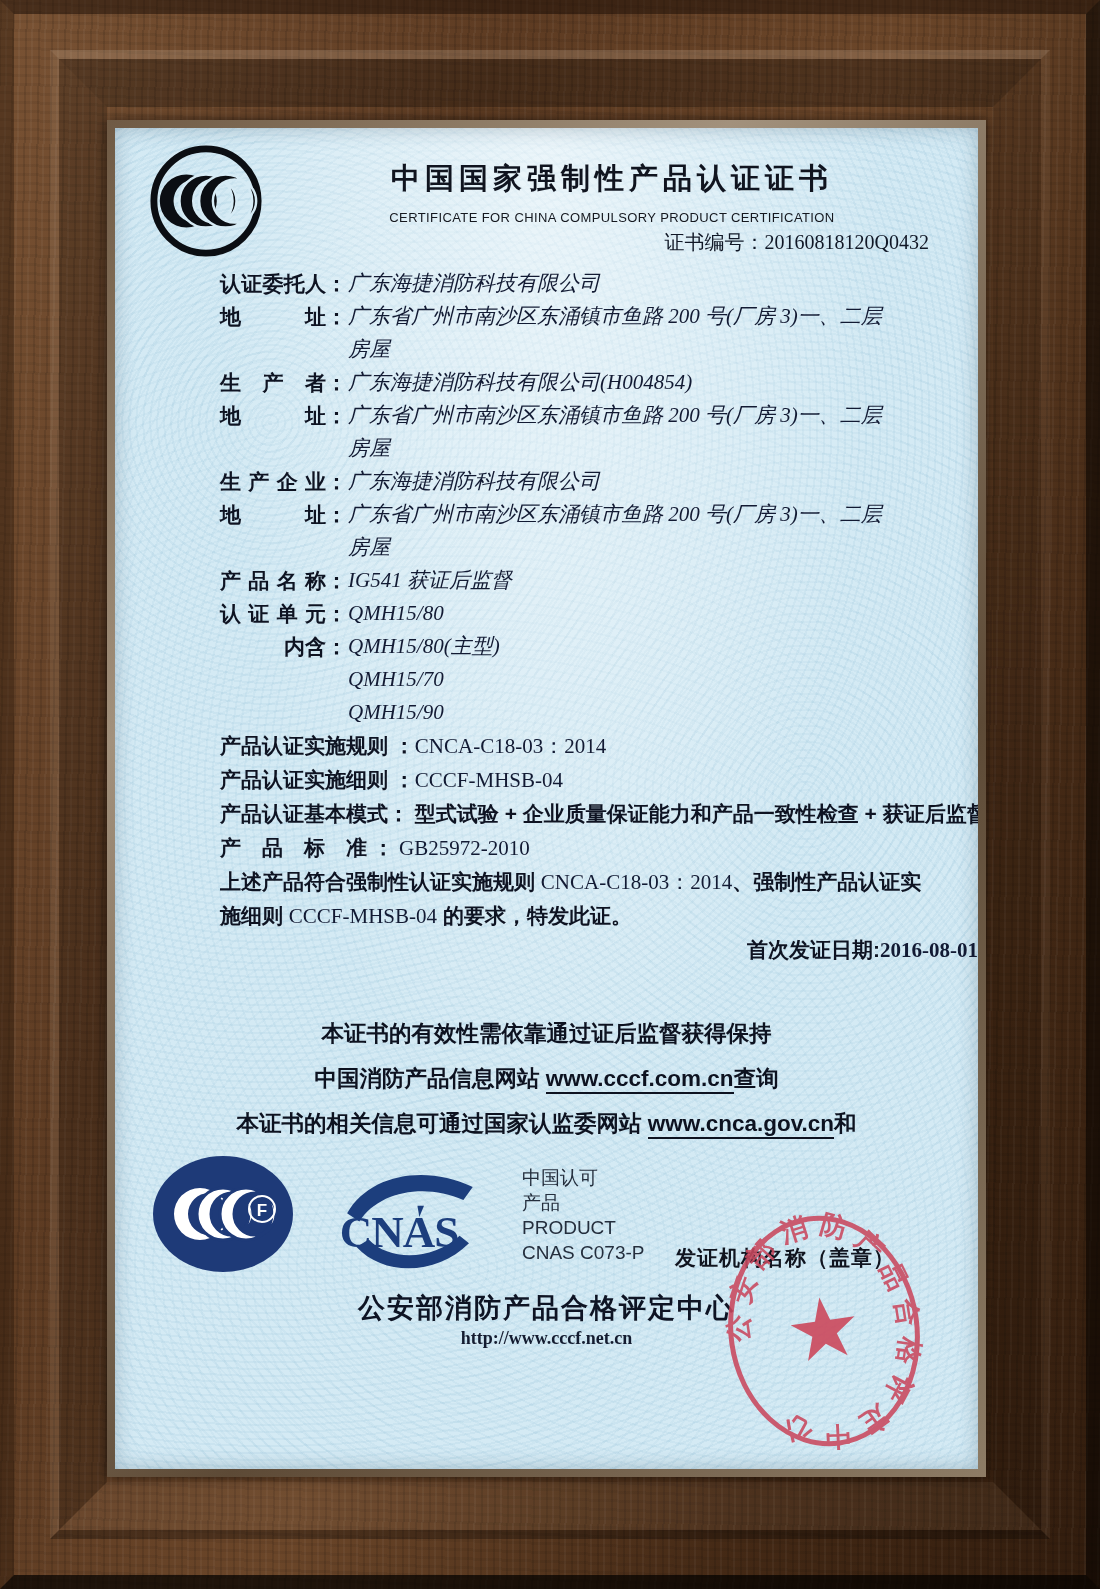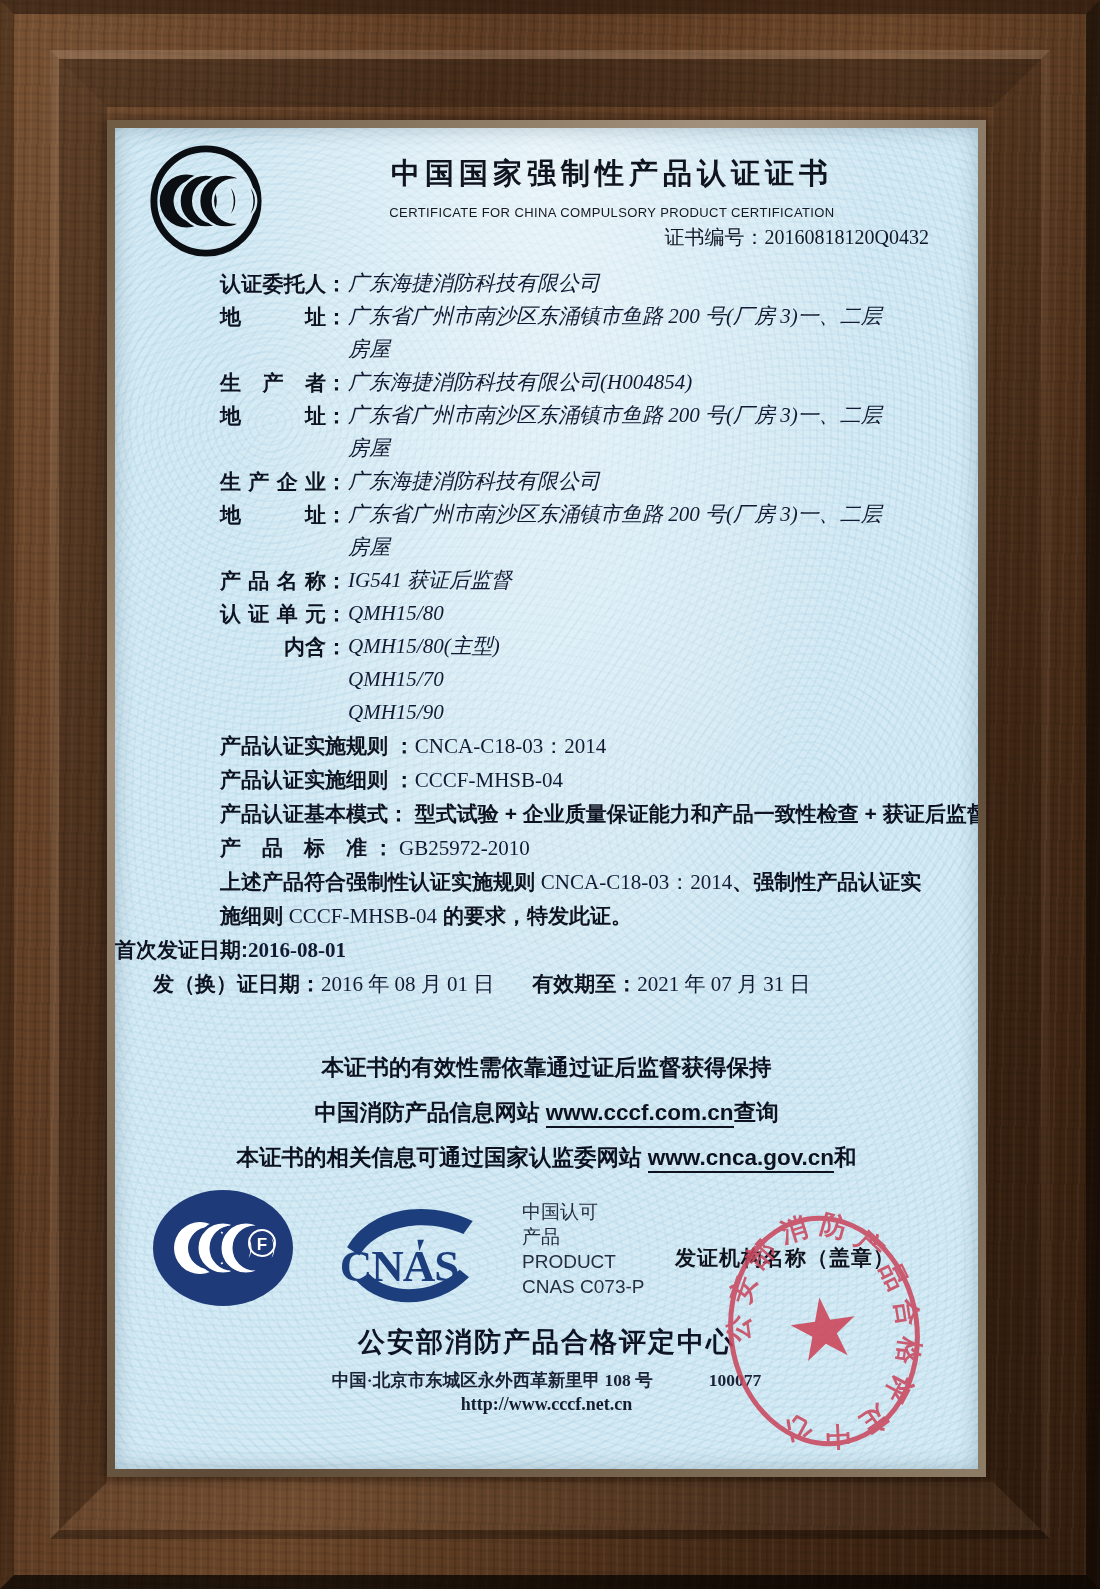--- a/index.html
+++ b/index.html
@@ -31,21 +31,21 @@
     color:#121a33;
     background-color:#d4eaf4;
     background-image:
       radial-gradient(ellipse at 50% 0%, rgba(255,255,255,.55), rgba(255,255,255,0) 55%),
       repeating-radial-gradient(circle at 18% 22%, rgba(122,176,204,.11) 0 2px, rgba(255,255,255,0) 2px 7px),
       repeating-radial-gradient(circle at 80% 50%, rgba(122,176,204,.09) 0 2px, rgba(255,255,255,0) 2px 8px),
       repeating-radial-gradient(circle at 40% 85%, rgba(122,176,204,.08) 0 2px, rgba(255,255,255,0) 2px 9px);
     box-shadow: inset 0 0 20px rgba(40,60,80,.28);
   }
   
-  .hdr{display:flex;align-items:flex-start;padding:14px 45px 0 32px;}
+  .hdr{display:flex;align-items:center;padding:14px 45px 0 32px;}
   .ccc-badge{flex:none;width:118px;height:118px;}
   .hdr-text{flex:1;text-align:center;padding:12px 0 0 26px;}
   .title{font-family:"Liberation Sans",sans-serif;font-weight:bold;font-size:29px;
     letter-spacing:5px;color:#10141f;white-space:nowrap;}
   .subtitle{margin-top:11px;font-family:"Liberation Sans",sans-serif;font-size:13px;
     color:#15181f;letter-spacing:.4px;white-space:nowrap;}
   .certno{margin-top:4px;text-align:right;padding-right:4px;font-size:20px;color:#101726;}
   .certno .lbl{font-family:"Liberation Sans",sans-serif;}
   
   .fields{margin:7px 40px 0 105px;}
@@ -54,21 +54,21 @@
     color:#0e1322;text-align:justify;text-align-last:justify;}
   .flbl.ra{text-align-last:right;}
   .fcolon{flex:none;width:22px;font-family:"Liberation Sans",sans-serif;font-weight:bold;color:#0e1322;}
   .fval{flex:1;color:#121a33;font-style:italic;}
   .fval .blk{display:block;}
   
   .para{margin:0 40px 0 105px;font-size:21px;line-height:33px;}
   .plbl{font-family:"Liberation Sans",sans-serif;font-weight:bold;color:#0e1322;white-space:pre;}
   .stmt{margin:0 40px 0 105px;font-size:21px;line-height:33px;}
   .stmt .b{font-family:"Liberation Sans",sans-serif;font-weight:bold;color:#0e1322;}
-  .firstdate{text-align:left;font-size:21px;line-height:34px;font-weight:bold;}
+  .firstdate{text-align:right;font-size:21px;line-height:34px;font-weight:bold;}
   .firstdate .plbl{font-size:21px;}
   .dates{margin:0 30px 0 38px;font-size:21px;line-height:34px;white-space:nowrap;}
   .dates .gap{display:inline-block;width:38px;}
   
   .notes{margin-top:44px;text-align:center;font-family:"Liberation Sans",sans-serif;
     font-weight:bold;font-size:22.5px;line-height:45px;color:#0d1220;}
   .lnk{border-bottom:2px solid #0d1220;padding-bottom:1px;}
   
   .logos{display:flex;align-items:center;margin:6px 0 0 35px;height:126px;}
   .logo-cccf{flex:none;margin-right:34px;}
@@ -180,23 +180,20 @@
     <span class="plbl">产品认证基本模式：</span><span class="plbl"> 型式试验 + 企业质量保证能力和产品一致性检查 + 获证后监督</span>
   </div>
   <div class="para">
     <span class="plbl">产　品　标　准 ：</span><span> GB25972-2010</span>
   </div>
   <div class="stmt">
     <span class="b">上述产品符合强制性认证实施规则 </span><span>CNCA-C18-03：2014</span><span class="b">、强制性产品认证实施细则 </span><span>CCCF-MHSB-04</span><span class="b"> 的要求，特发此证。</span>
   </div>
   <div class="firstdate">
     <span class="plbl">首次发证日期:</span><span>2016-08-01</span>
-  </div>
-  <div class="dates">
-    <span class="plbl">发（换）证日期：</span><span>2016 年 08 月 01 日</span><span class="gap"></span><span class="plbl">有效期至：</span><span>2021 年 07 月 31 日</span>
   </div>
 
   <div class="notes">
     <div>本证书的有效性需依靠通过证后监督获得保持</div>
     <div>
       <span>中国消防产品信息网站 </span><span class="lnk">www.cccf.com.cn</span><span>查询</span>
     </div>
     <div>
       <span>本证书的相关信息可通过国家认监委网站 </span><span class="lnk">www.cnca.gov.cn</span><span>和</span>
     </div>
@@ -231,18 +228,15 @@
       <path id="sealArc" d="M 23,120 A 76,97 0 1 1 175,120 A 76,97 0 1 1 23,120"></path>
     </defs>
     <ellipse cx="99" cy="120" rx="93" ry="113" fill="none" stroke="#c9485e" stroke-width="5"></ellipse>
     <text font-family="Liberation Sans, sans-serif" font-size="27" font-weight="bold" fill="#c9485e" letter-spacing="9">
       <textPath href="#sealArc">公安部消防产品合格评定中心</textPath>
     </text>
     <text x="99" y="147" text-anchor="middle" font-size="84" fill="#cc4458">★</text>
   </svg>
 
   <div class="org">公安部消防产品合格评定中心</div>
-  <div class="addr">
-    <span>中国·北京市东城区永外西革新里甲 108 号</span><span class="gap"></span><span>100077</span>
-  </div>
   <div class="url">http://www.cccf.net.cn</div>
 
 </div>
 
 </body></html>

